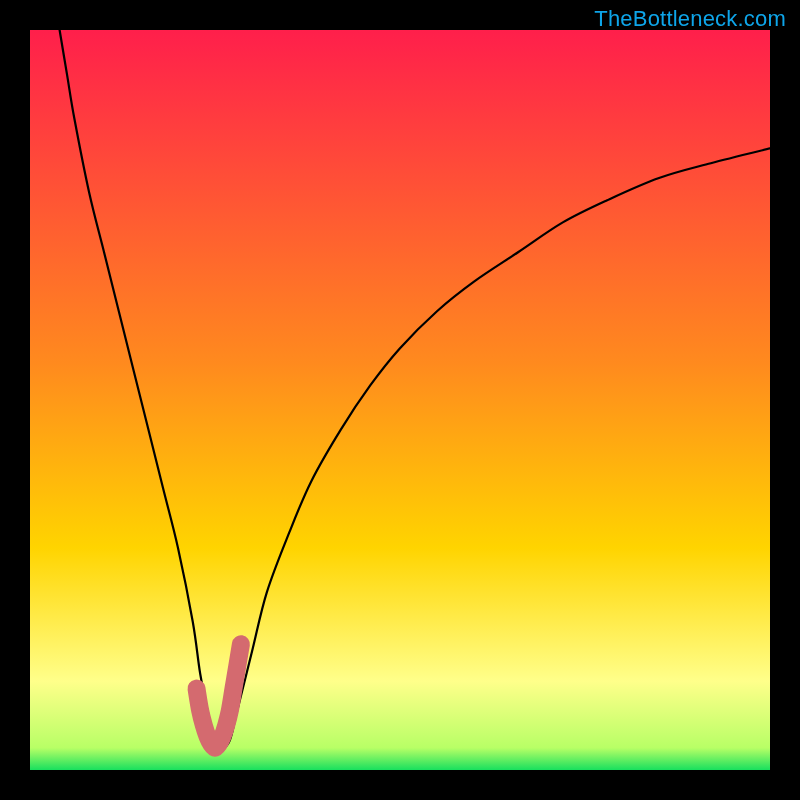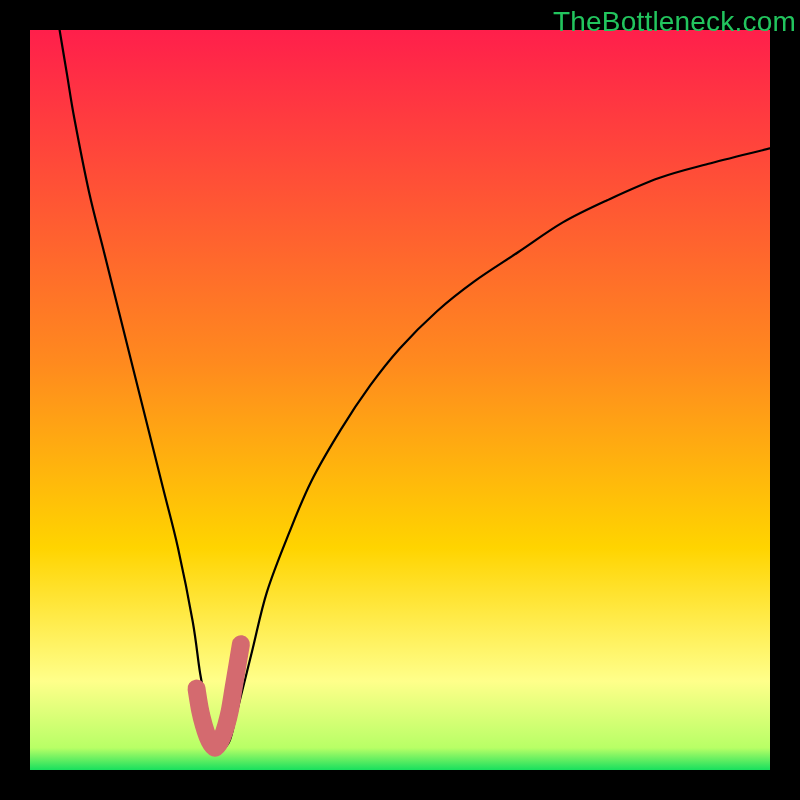--- a/index.html
+++ b/index.html
@@ -22,23 +22,23 @@
   .plot {
     position: absolute;
     left: 30px;
     top: 30px;
     width: 740px;
     height: 740px;
   }
   .watermark {
     position: absolute;
     top: 6px;
-    right: 4px;
-    color: #22c55e;
-    font-size: 28px;
+    right: 14px;
+    color: #0ea5e9;
+    font-size: 22px;
     font-weight: 500;
     letter-spacing: 0.2px;
     user-select: none;
   }
   svg {
     display: block;
   }
 </style>
 </head>
 <body>

